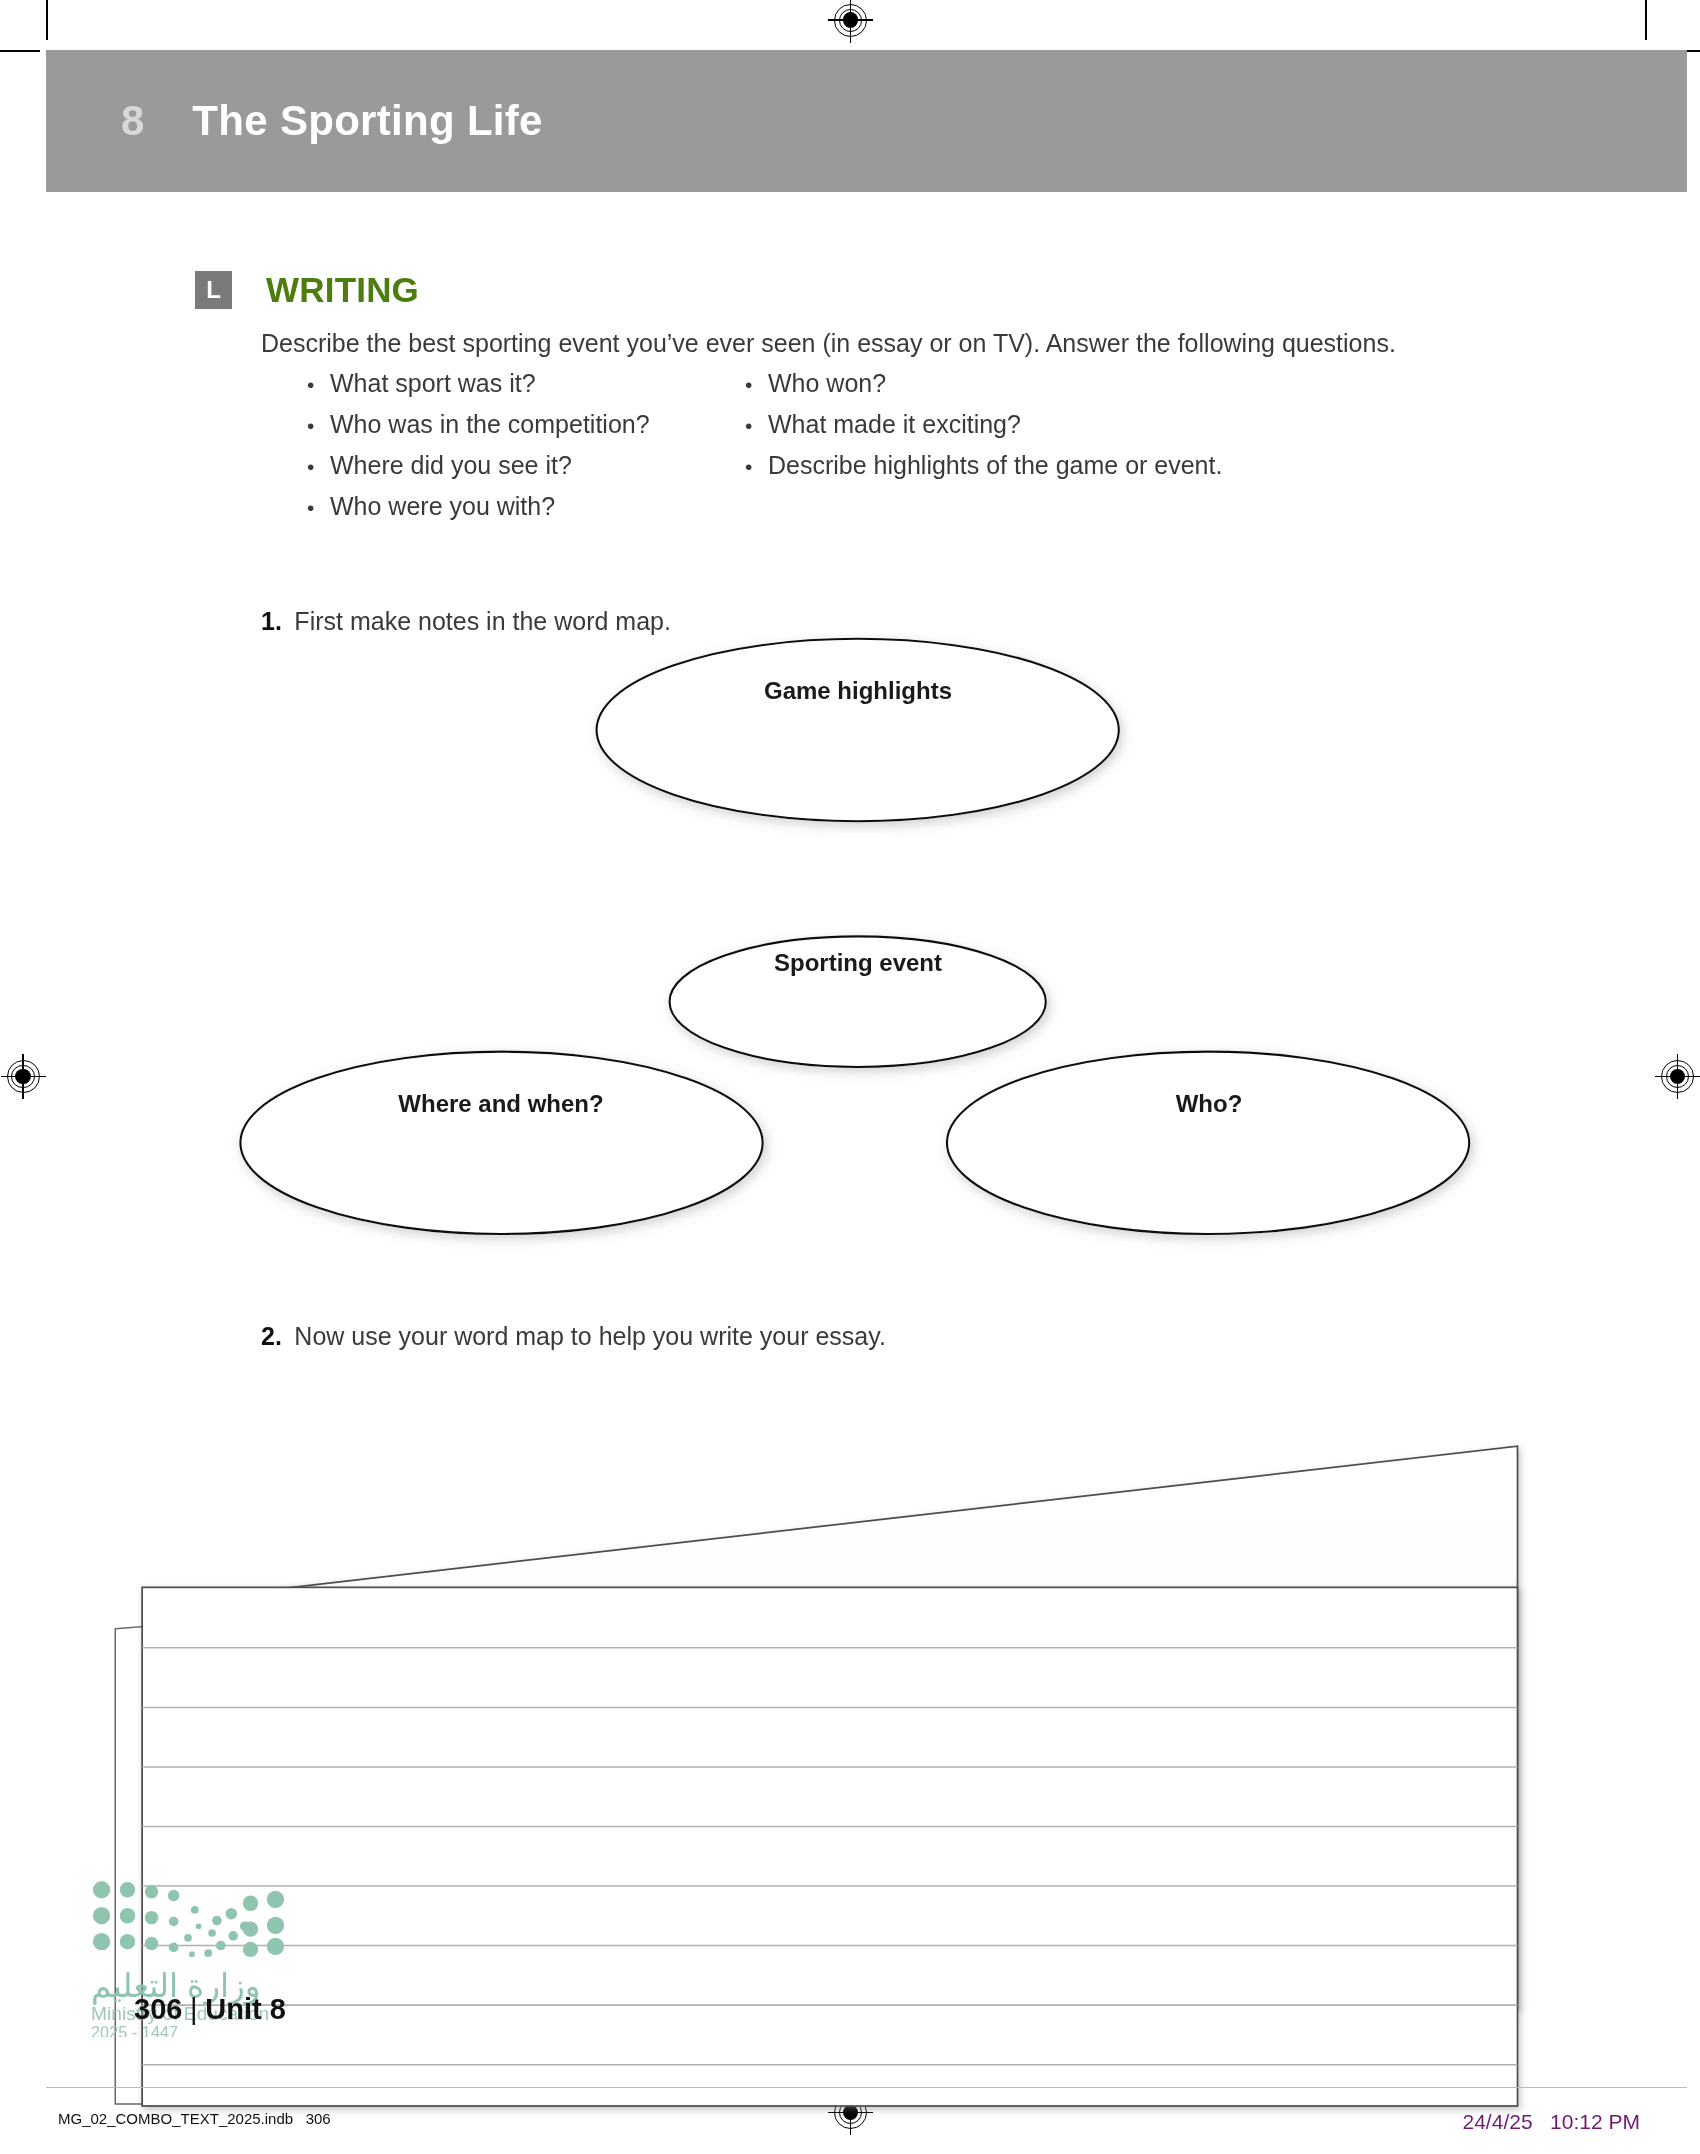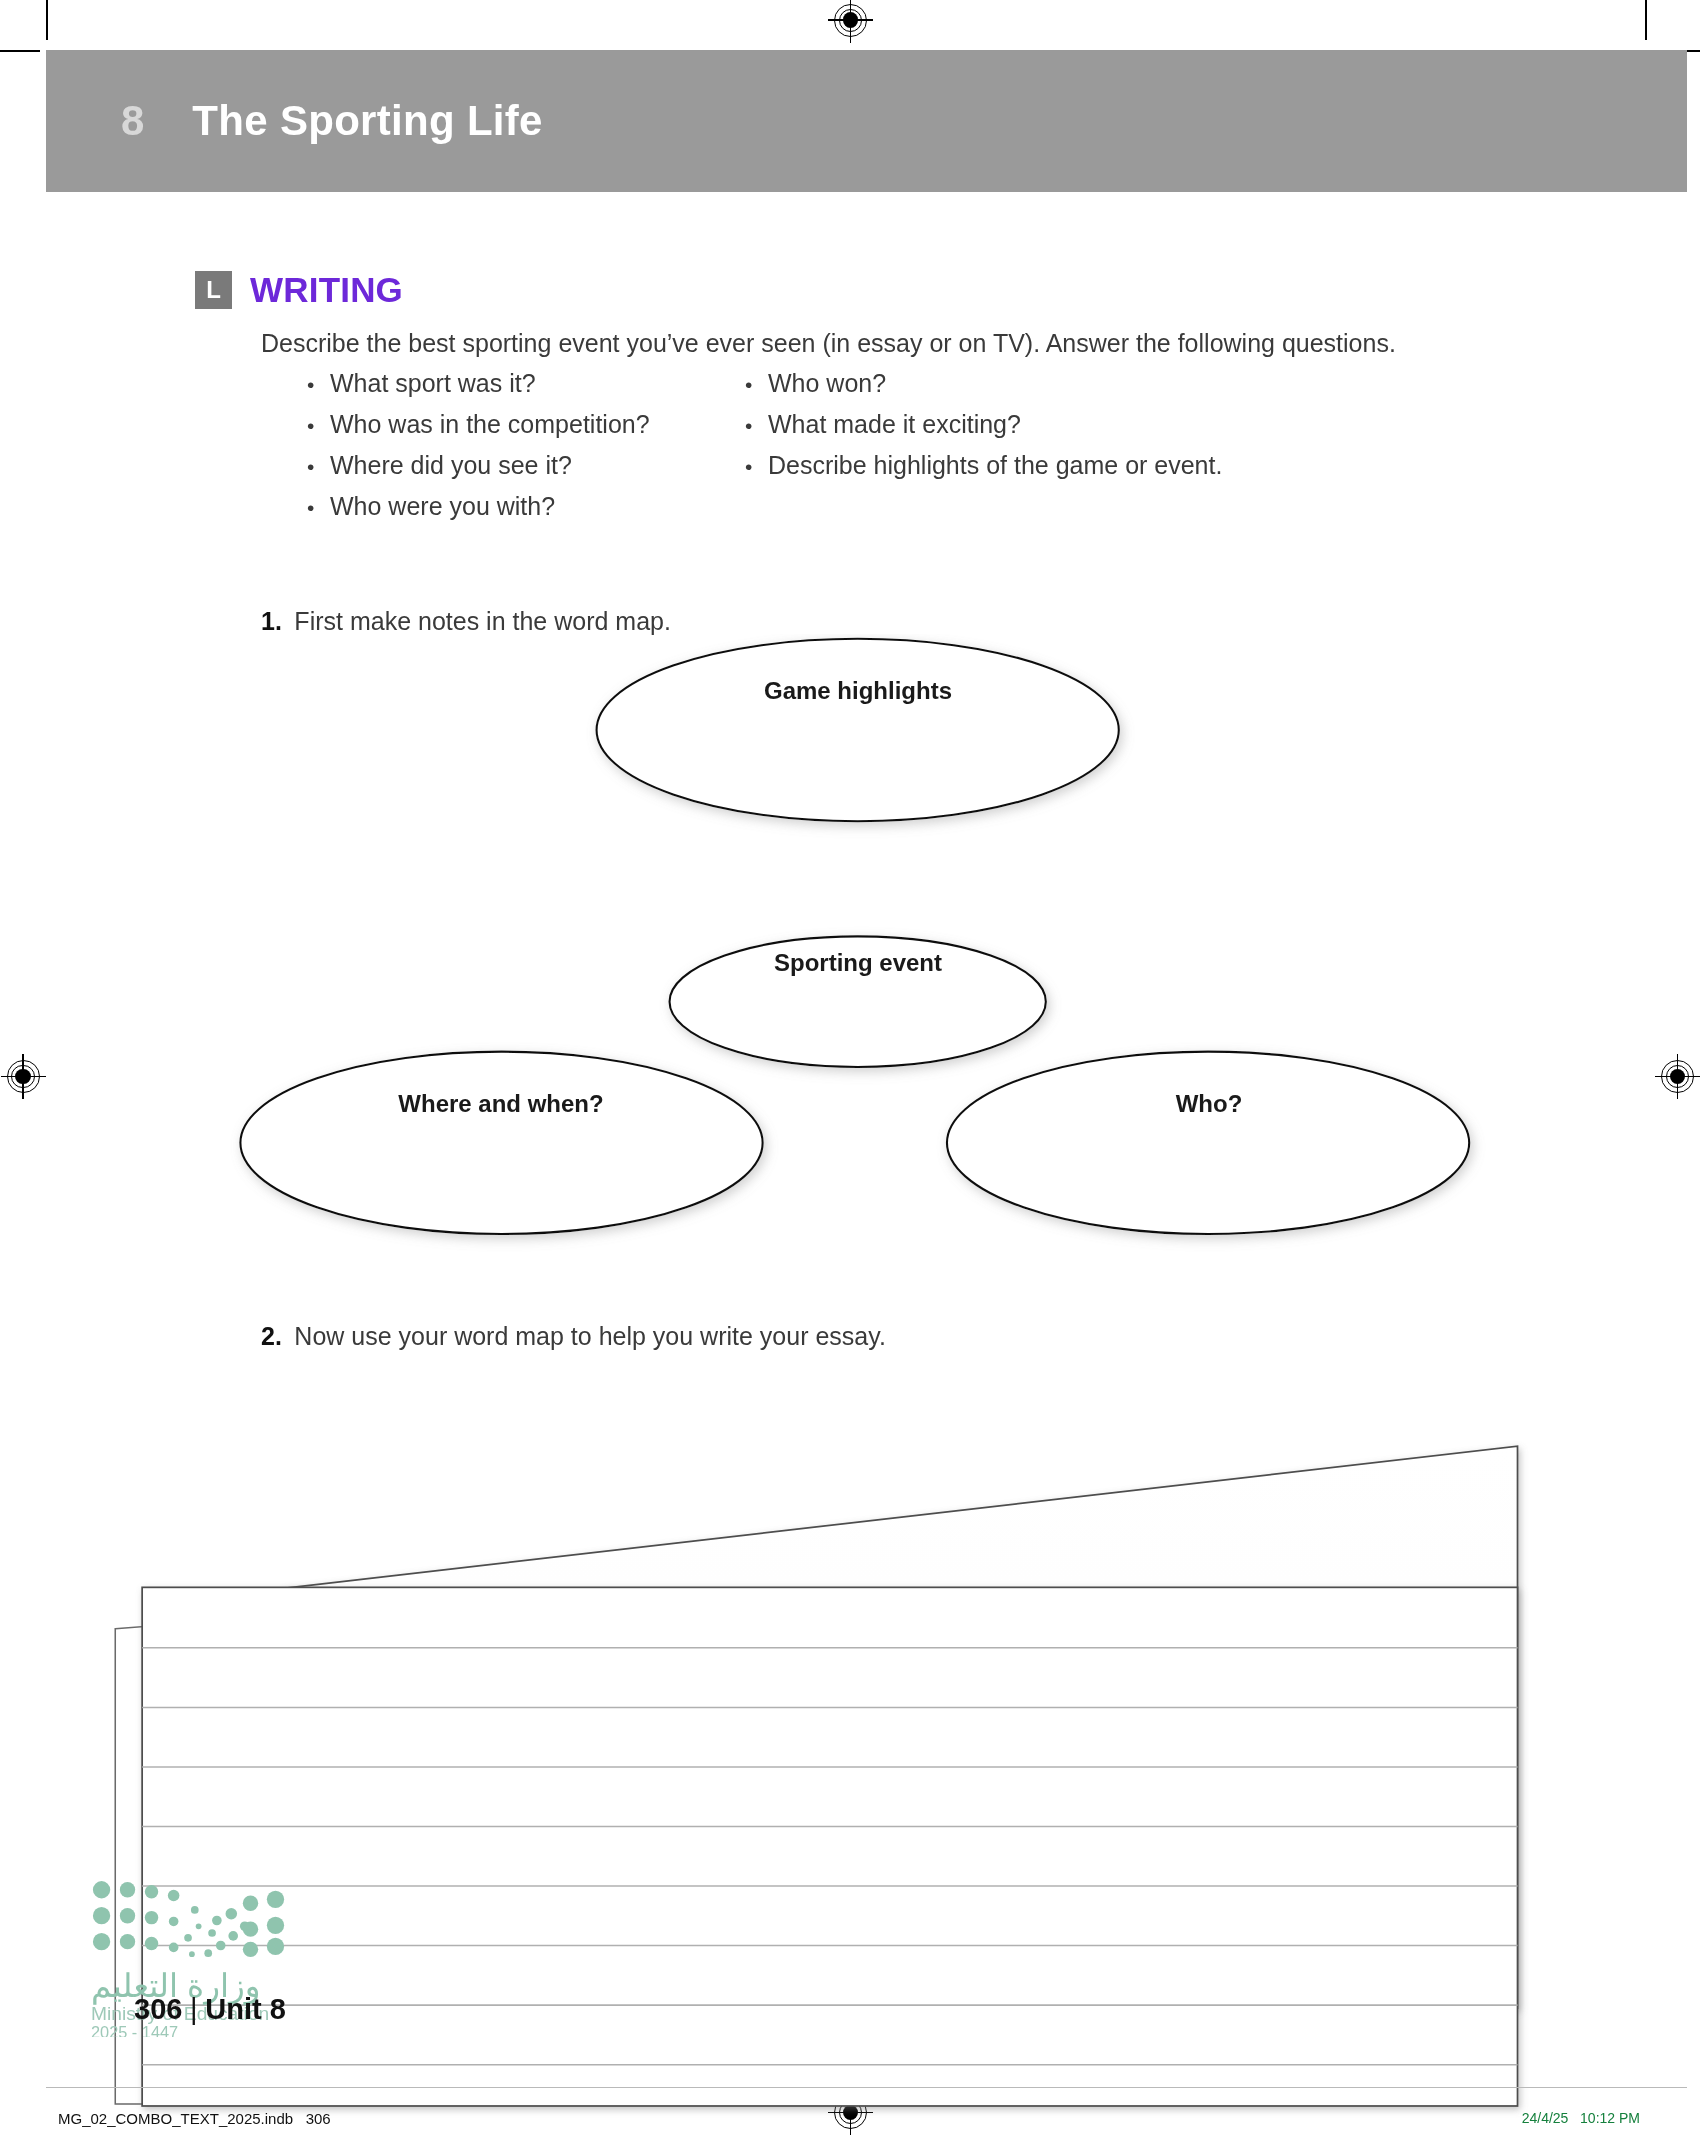--- a/index.html
+++ b/index.html
@@ -28,21 +28,21 @@
     color:#ffffff; font-size:42px; font-weight:700; margin-left:48px;
     letter-spacing:0.3px;
   }
 
   
   .section-head { position:absolute; left:195px; top:270px; display:flex; align-items:center; }
   .letter-badge {
     width:37px; height:38px; background:#7a7a7a; color:#fff;
     font-size:24px; font-weight:700; display:flex; align-items:center; justify-content:center;
   }
-  .section-title { margin-left:18px; font-size:35px; font-weight:700; color:#6d28d9; letter-spacing:0.2px; }
+  .section-title { margin-left:34px; font-size:35px; font-weight:700; color:#4d7c0f; letter-spacing:0.2px; }
 
   .intro-line {
     position:absolute; left:261px; top:329px; font-size:25px; color:#3a3a3a;
     white-space:nowrap;
   }
 
   
   .bul-col { position:absolute; }
   .bul-col.left  { left:307px; top:369px; }
   .bul-col.right { left:745px; top:369px; }
@@ -75,21 +75,21 @@
   
   .page-foot {
     position:absolute; left:134px; top:1993px;
     font-size:29px; font-weight:700; color:#111; white-space:nowrap;
   }
   .page-foot .sep { color:#111; font-weight:400; margin:0 7.7px; }
 
   
   .slug-rule { position:absolute; left:46px; top:2087px; width:1641px; height:1px; background:#b9b9b9; }
   .slug-left  { position:absolute; left:58px;  top:2110px; font-size:15px; color:#111; white-space:nowrap; }
-  .slug-right { position:absolute; right:60px; top:2110px; font-size:14px; color:#15803d; white-space:nowrap;text-align:right; }
+  .slug-right { position:absolute; right:60px; top:2110px; font-size:21px; color:#701a75; white-space:nowrap;text-align:right; }
 </style>
 </head>
 <body>
 
 <div class="crop" style="left:46px;  top:0;     width:1.9px;  height:40px;"></div>
 <div class="crop" style="left:0;    top:50px;  width:40px; height:1.9px;"></div>
 <div class="crop" style="left:1645px; top:0;   width:1.9px;  height:40px;"></div>
 <div class="crop" style="right:0;  top:50px;  width:40px; height:1.9px;"></div>
 
 <div class="reg-target" style="left:832px; top:1.9px;">

